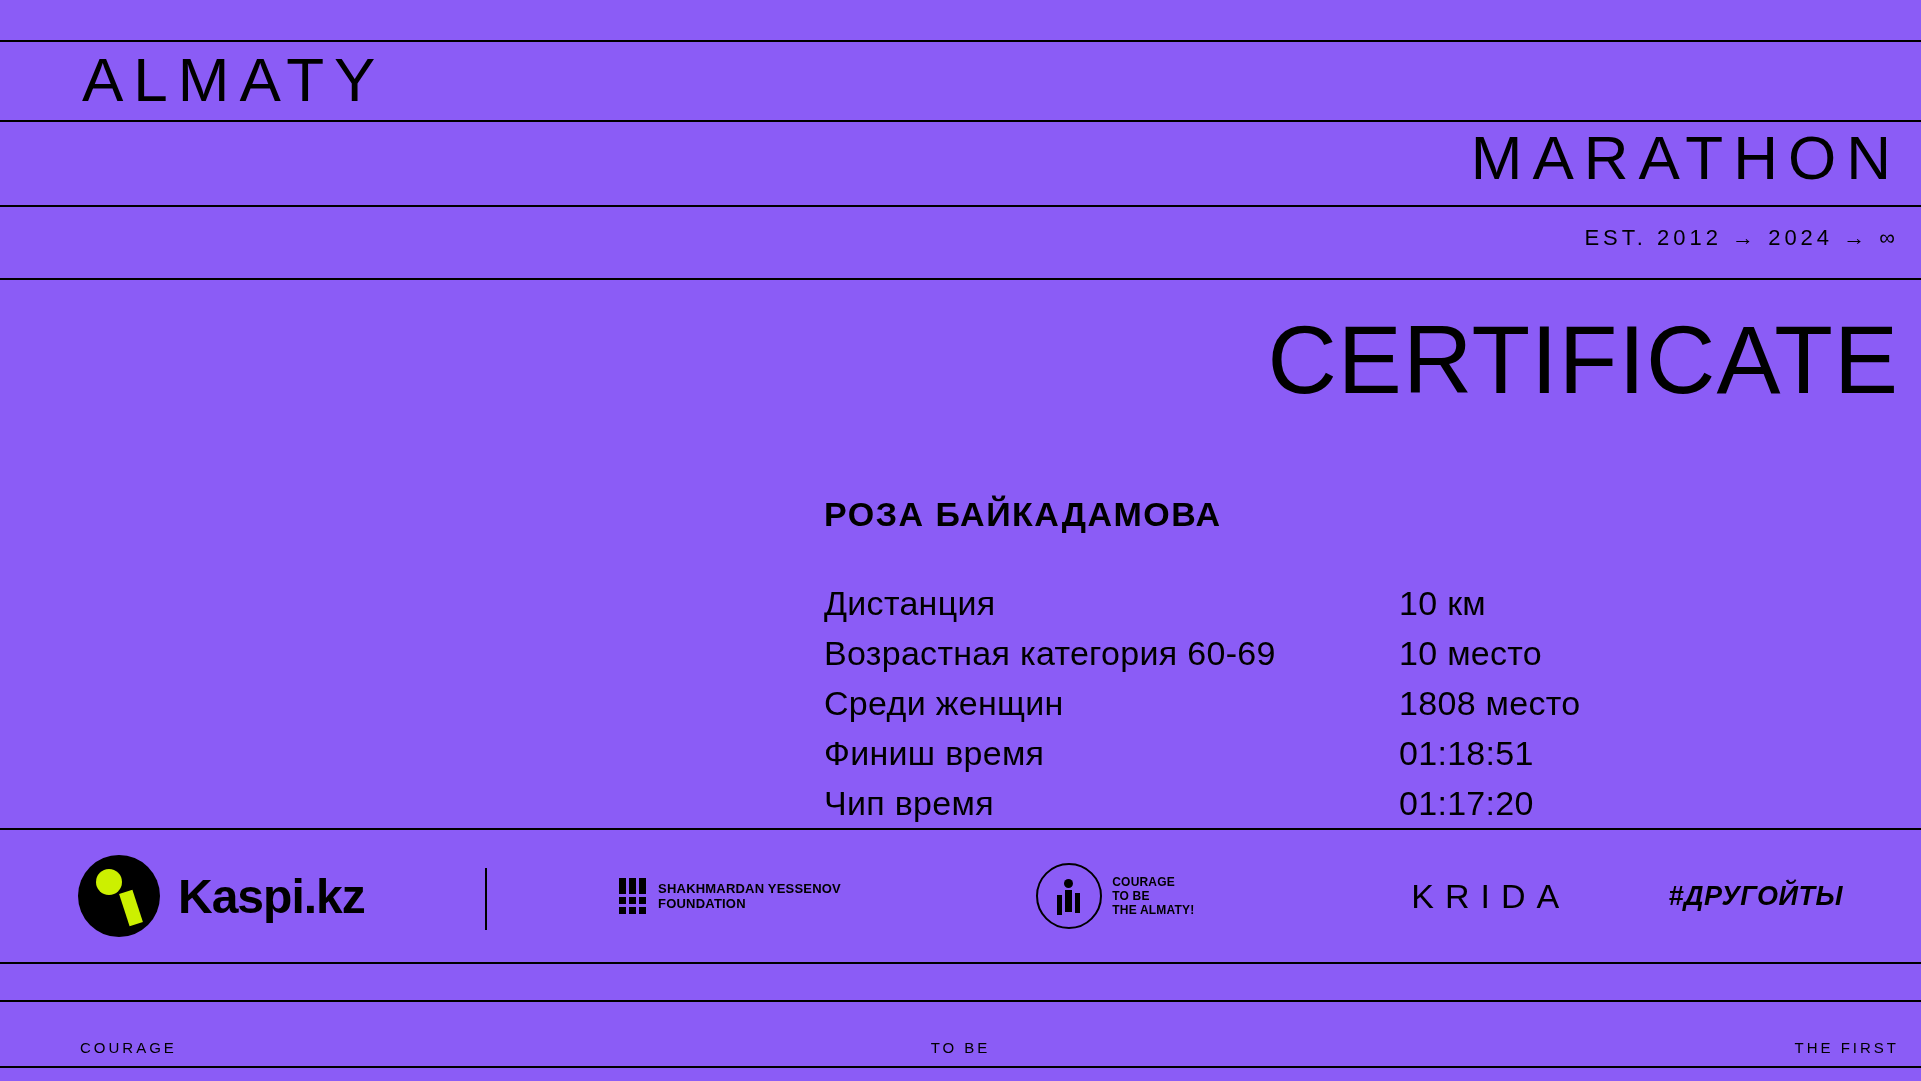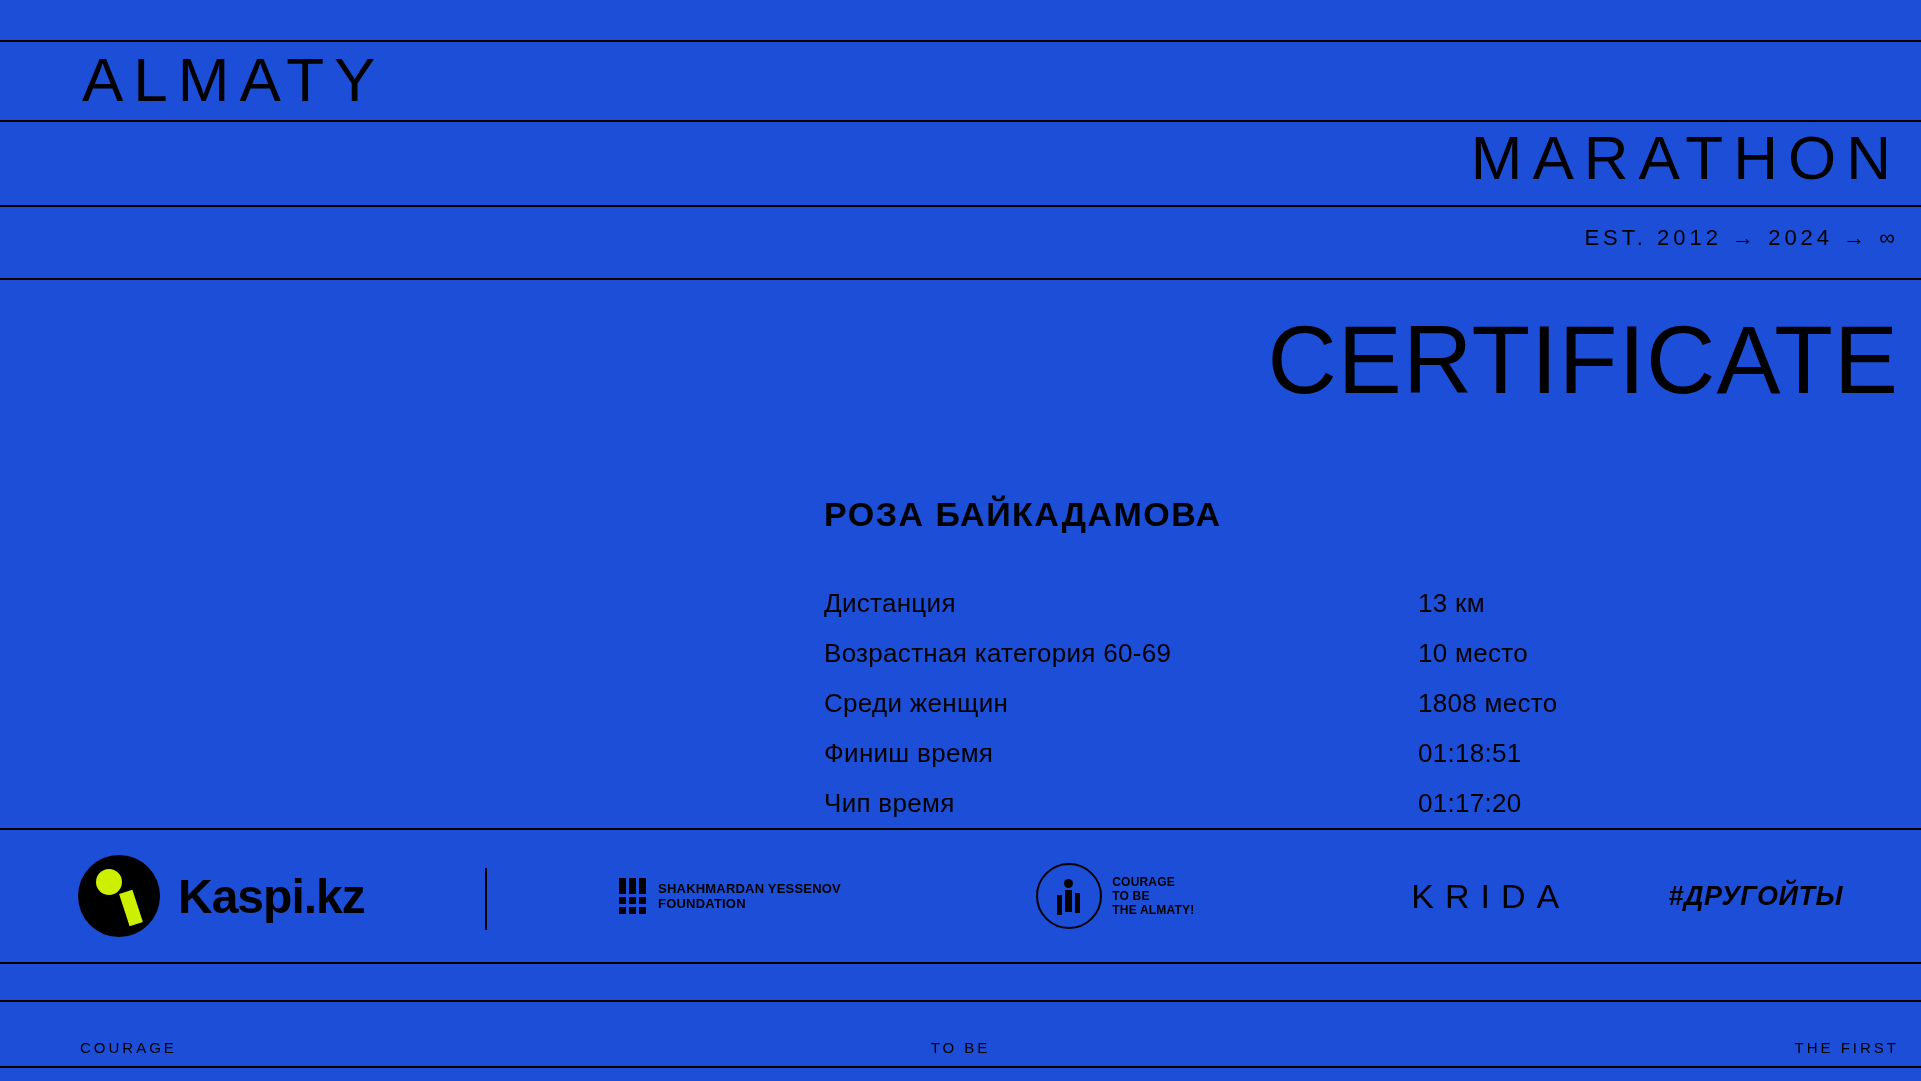--- a/index.html
+++ b/index.html
@@ -11,21 +11,21 @@
     width: 1921px;
     height: 1081px;
     overflow: hidden;
     font-family: "Liberation Sans", sans-serif;
     color: #000;
     position: relative;
   }
   .cert {
     position: absolute;
     inset: 0;
-    background: #1d4ed8;
+    background: #8b5cf6;
   }
 
   
   .rule {
     position: absolute;
     left: 0;
     width: 100%;
     height: 2px;
     background: #000;
   }
@@ -90,24 +90,23 @@
     letter-spacing: 1.5px;
   }
   .rows {
     position: absolute;
     left: 824px;
     top: 578px;
     width: 880px;
   }
   .row {
     display: flex;
-    font-size: 26px;
+    font-size: 34px;
     line-height: 50px;
     letter-spacing: 0.3px;
-    gap: 19px;
   }
   .row .label {
     width: 575px;
     flex: 0 0 575px;
   }
   .row .value {
     flex: 1;
   }
 
   
@@ -274,21 +273,21 @@
   <div class="marathon">MARATHON</div>
   <div class="est">EST. 2012 → 2024 → ∞</div>
 
   <div class="title">CERTIFICATE</div>
 
   <div class="person">РОЗА БАЙКАДАМОВА</div>
 
   <div class="rows">
     <div class="row">
       <div class="label">Дистанция</div>
-      <div class="value">13 км</div>
+      <div class="value">10 км</div>
     </div>
     <div class="row">
       <div class="label">Возрастная категория 60-69</div>
       <div class="value">10 место</div>
     </div>
     <div class="row">
       <div class="label">Среди женщин</div>
       <div class="value">1808 место</div>
     </div>
     <div class="row">

